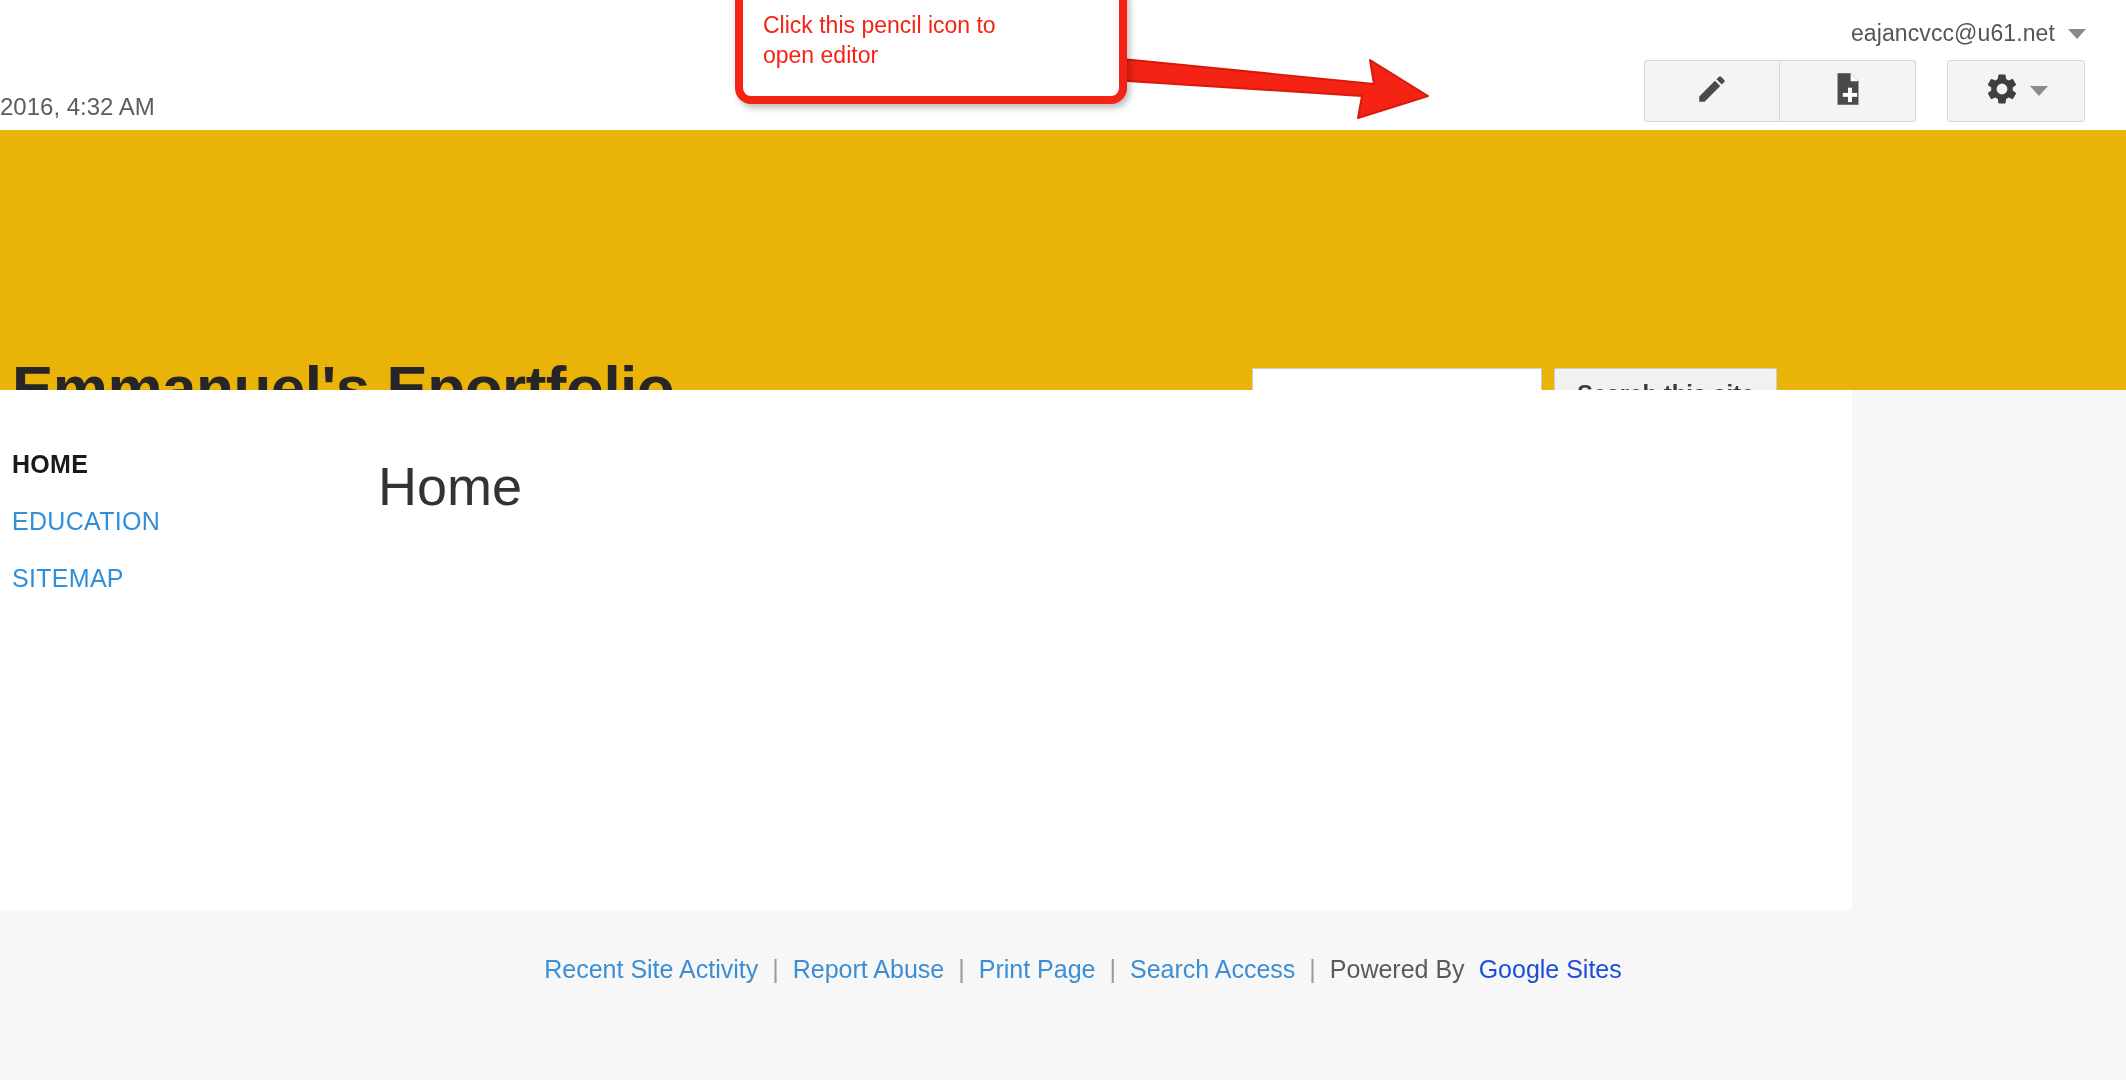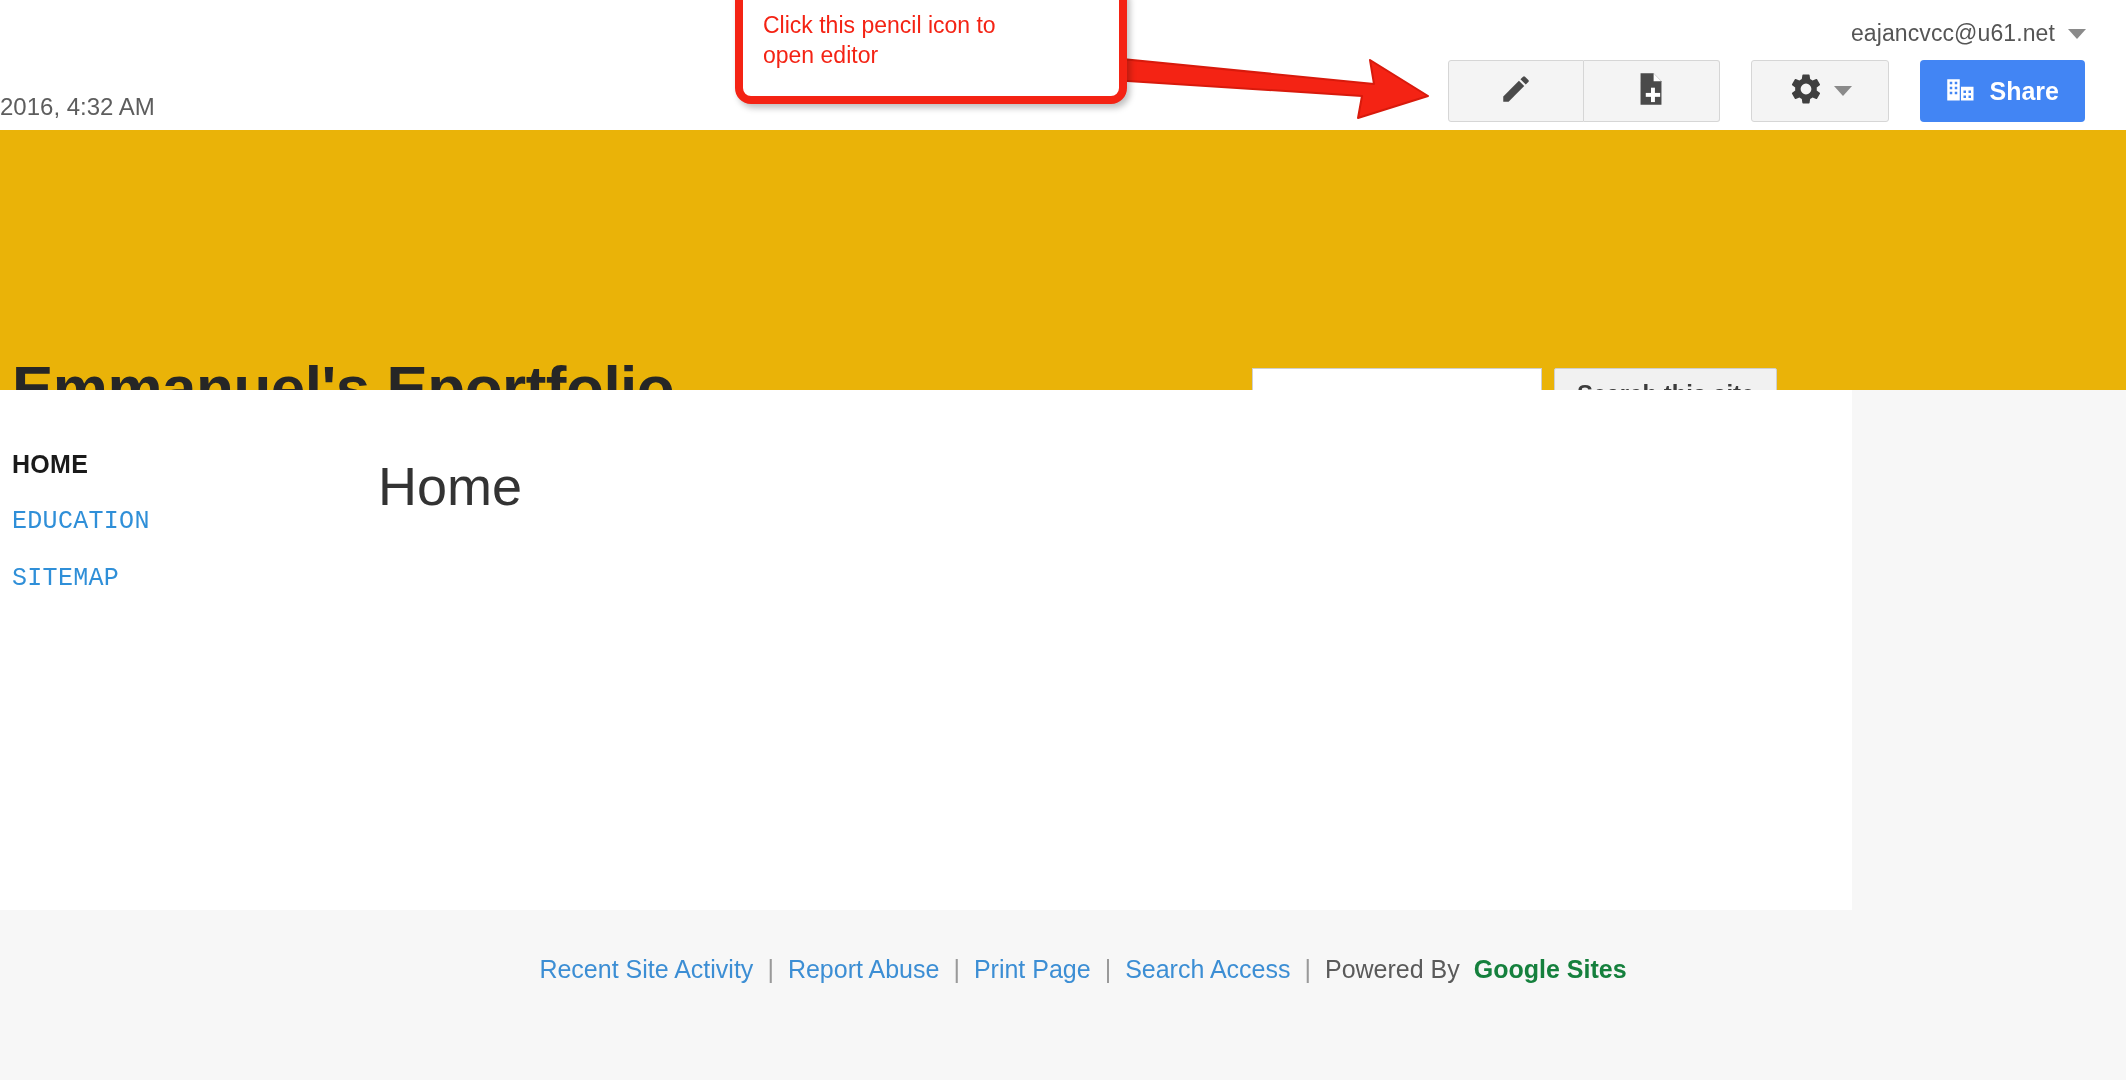--- a/index.html
+++ b/index.html
@@ -184,21 +184,20 @@
     margin-bottom: 28px;
     letter-spacing: 0.3px;
     cursor: pointer;
   }
   .nav-item.active {
     color: #1a1a1a;
     font-weight: bold;
   }
   .nav-item.link {
     color: #2f8fd8;
-    font-family: Liberation Mono, monospace;
   }
   .page-title {
     position: absolute;
     left: 378px;
     top: 455px;
     font-size: 54px;
     color: #333333;
     font-weight: normal;
   }
 
@@ -216,22 +215,22 @@
     padding-left: 20px;
   }
   .footer a {
     color: #3c8ed4;
     text-decoration: none;
     cursor: pointer;
   }
   .sep { color: #9a9a9a; }
   .powered { color: #5a5a5a; }
   .gsites {
-    color: #15803d;
-    font-weight: bold;
+    color: #1d4ed8;
+    font-weight: normal;
     cursor: pointer;
   }
 
   
   .callout {
     position: absolute;
     left: 735px;
     top: -18px;
     width: 392px;
     height: 122px;
@@ -296,39 +295,20 @@
 
     <div class="gear-btn">
       <span>
         <svg width="36" height="36" viewBox="0 0 24 24">
           <path fill="#3f3f3f" d="M19.14 12.94a7.07 7.07 0 0 0 0-1.88l2.03-1.58a.5.5 0 0 0 .12-.64l-1.92-3.32a.5.5 0 0 0-.6-.22l-2.39.96a7.3 7.3 0 0 0-1.62-.94l-.36-2.54a.5.5 0 0 0-.5-.42h-3.84a.5.5 0 0 0-.5.42l-.36 2.54c-.58.24-1.12.56-1.62.94l-2.39-.96a.5.5 0 0 0-.6.22L2.67 8.84a.5.5 0 0 0 .12.64l2.03 1.58a7.07 7.07 0 0 0 0 1.88l-2.03 1.58a.5.5 0 0 0-.12.64l1.92 3.32c.13.22.39.3.6.22l2.39-.96c.5.38 1.04.7 1.62.94l.36 2.54c.04.24.25.42.5.42h3.84c.25 0 .46-.18.5-.42l.36-2.54c.58-.24 1.12-.56 1.62-.94l2.39.96c.22.08.47 0 .6-.22l1.92-3.32a.5.5 0 0 0-.12-.64l-2.03-1.58zM12 15.6A3.6 3.6 0 1 1 12 8.4a3.6 3.6 0 0 1 0 7.2z"></path>
         </svg>
       </span>
       <span class="caret-down"></span>
     </div>
 
-    <div class="share-btn">
-      <span>
-        <svg width="30" height="28" viewBox="0 0 24 22">
-          <rect x="1" y="4" width="10" height="17" fill="#ffffff"></rect>
-          <rect x="12" y="10" width="10" height="11" fill="#ffffff"></rect>
-          <rect x="3" y="6" width="2" height="2" fill="#4285f4"></rect>
-          <rect x="7" y="6" width="2" height="2" fill="#4285f4"></rect>
-          <rect x="3" y="10" width="2" height="2" fill="#4285f4"></rect>
-          <rect x="7" y="10" width="2" height="2" fill="#4285f4"></rect>
-          <rect x="3" y="14" width="2" height="2" fill="#4285f4"></rect>
-          <rect x="7" y="14" width="2" height="2" fill="#4285f4"></rect>
-          <rect x="14" y="13" width="2" height="2" fill="#4285f4"></rect>
-          <rect x="18" y="13" width="2" height="2" fill="#4285f4"></rect>
-          <rect x="14" y="17" width="2" height="2" fill="#4285f4"></rect>
-          <rect x="18" y="17" width="2" height="2" fill="#4285f4"></rect>
-        </svg>
-      </span>
-      <span>Share</span>
-    </div>
 
   </div>
 </div>
 
 <div class="header-band">
   <div class="site-title">Emmanuel's Eportfolio</div>
 
   <div class="searchbox">
     <input class="search-input" type="text" value="" placeholder="" style="">
     <button class="search-btn">Search this site</button>

